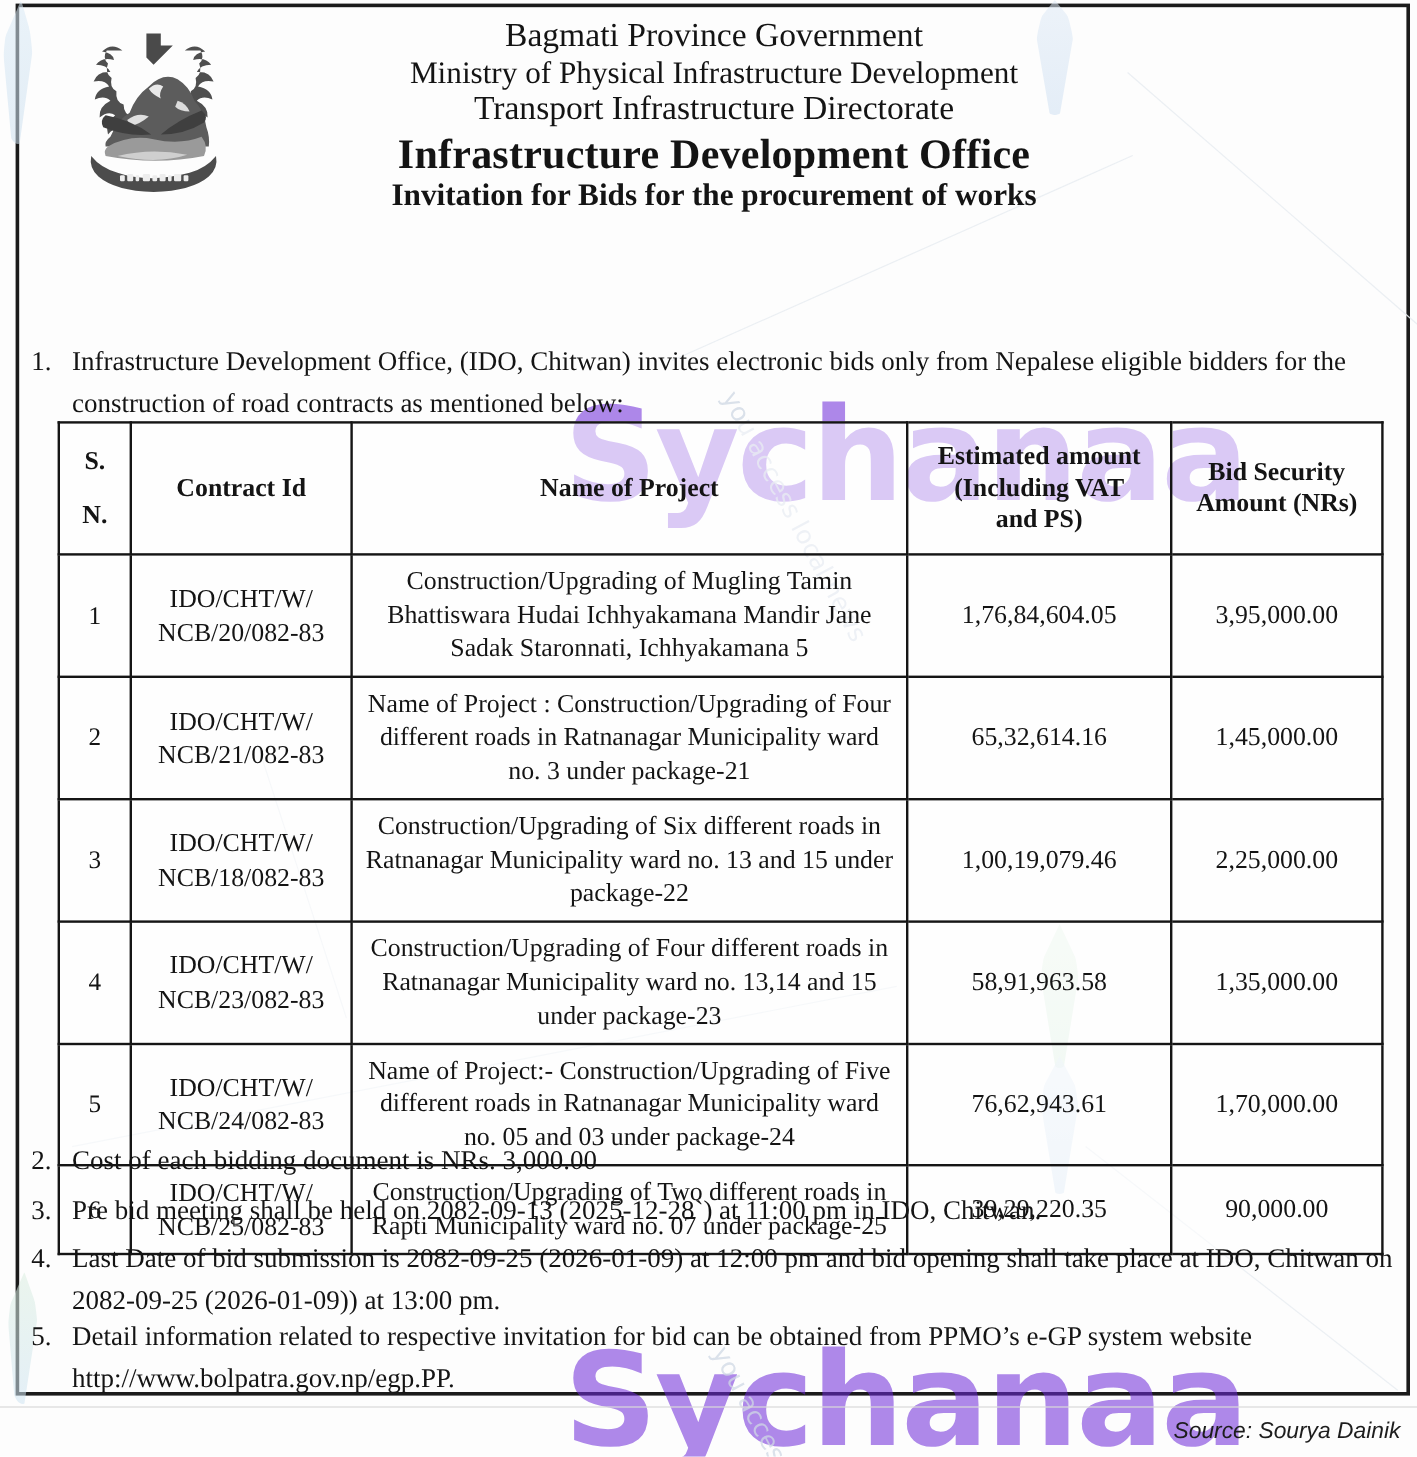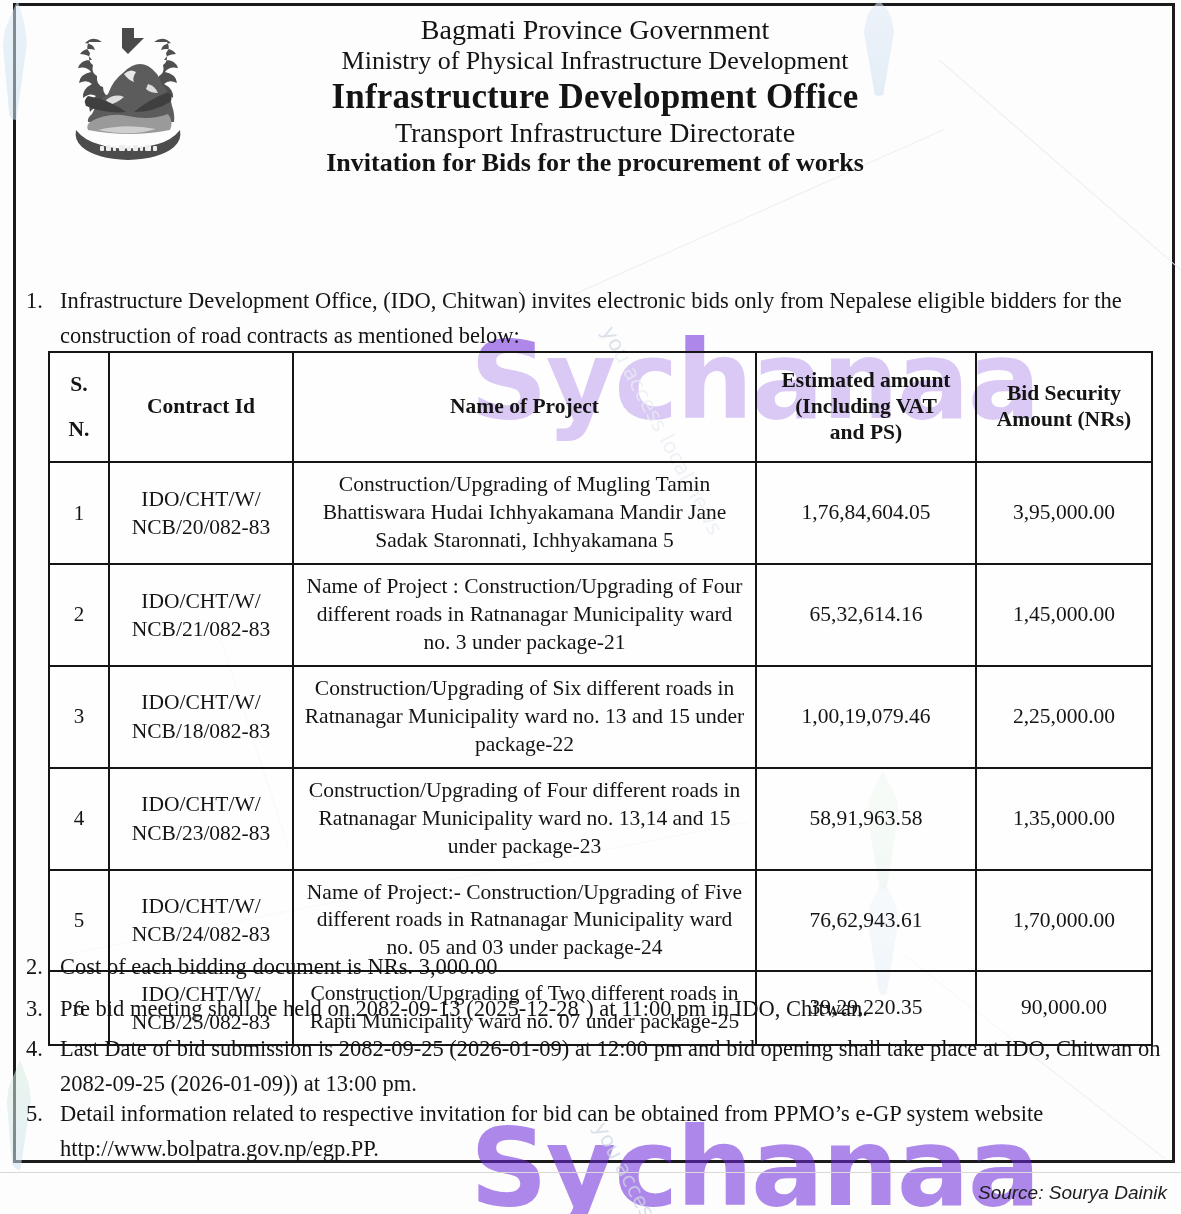--- a/index.html
+++ b/index.html
@@ -245,22 +245,22 @@
             <rect x="92" y="128" width="3" height="5" rx="1"></rect>
             <rect x="97" y="127" width="6" height="6" rx="1"></rect>
             <rect x="105" y="128" width="4" height="5" rx="1"></rect>
           </g>
         </svg>
       </div>
 
       <div class="header-text">
         <div class="h-line h1">Bagmati Province Government</div>
         <div class="h-line h2">Ministry of Physical Infrastructure Development</div>
+        <div class="h-line h3">Transport Infrastructure Directorate</div>
         <div class="h-line h4">Infrastructure Development Office</div>
-        <div class="h-line h3">Transport Infrastructure Directorate</div>
         <div class="h-line h6">Invitation for Bids for the procurement of works</div>
       </div>
     </div>
 
     <div class="clause" id="clause1">
       <div class="num">1.</div>
       <div class="body">Infrastructure Development Office, (IDO, Chitwan) invites electronic bids only from Nepalese eligible bidders for the construction of road contracts as mentioned below:</div>
     </div>
 
     <table class="bid-table">

